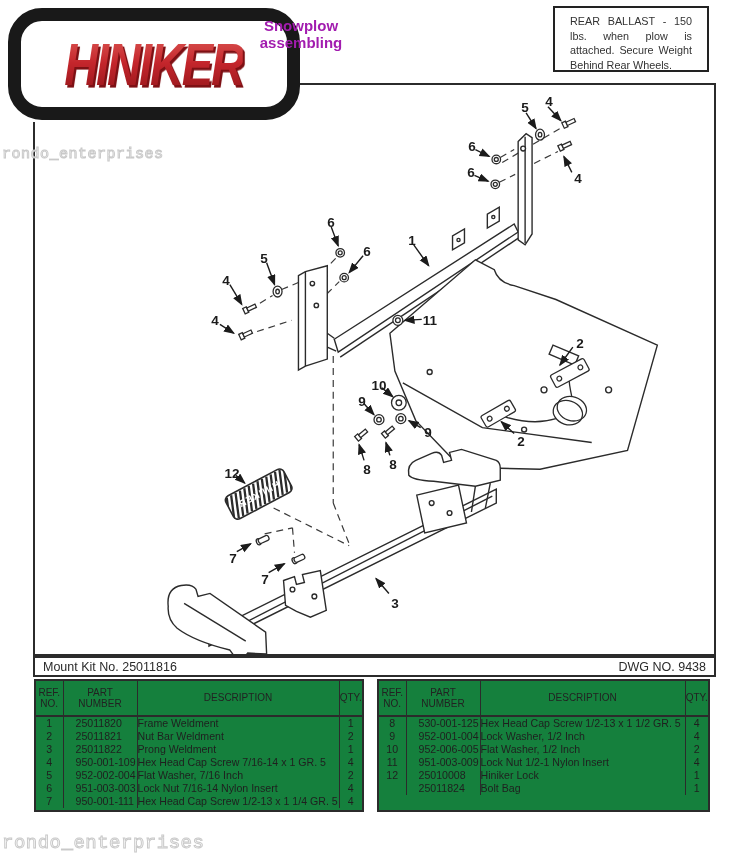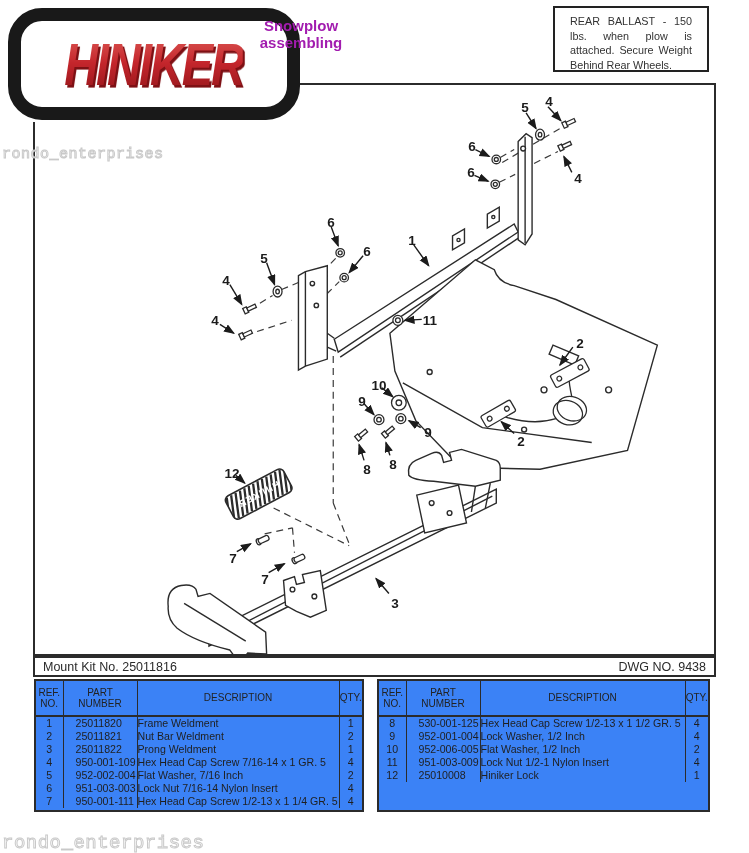--- a/index.html
+++ b/index.html
@@ -37,21 +37,21 @@
   .diagram-box svg{position:absolute;left:0;top:0;width:100%;height:100%;}
   .callout{position:absolute;transform:translate(-50%,-50%);
     font-weight:bold;font-size:13.5px;color:#1b1b1b;z-index:4;}
 
   
   .kit-bar{position:absolute;left:33px;top:656px;width:683px;height:21px;
     border:2px solid #2b2b2b;box-sizing:border-box;background:#fff;
     display:flex;justify-content:space-between;align-items:center;
     font-size:12.5px;color:#2a2a2a;padding:0 8px;}
   .tablebox{position:absolute;top:679px;height:133px;border:2px solid #2b2b2b;
-    box-sizing:border-box;background:#3b82f6;overflow:hidden;}
+    box-sizing:border-box;background:#15803d;overflow:hidden;}
   #tleft{left:34px;width:330px;} #tright{left:377px;width:333px;}
   table{border-collapse:collapse;width:100%;table-layout:fixed;}
   th{font-weight:400;font-size:10px;line-height:1.15;height:34px;
      text-align:center;vertical-align:middle;border-bottom:2px solid #2b2b2b;padding:0;}
   th span{display:block;}
   td{font-size:10.6px;height:13px;line-height:1.1;padding:0 2px;white-space:nowrap;overflow:hidden;color:#1f1f1f;}
   th+th,td+td{border-left:1.5px solid #2b2b2b;}
   col.c-ref{width:27px;} col.c-part{width:74px;} col.c-desc{width:auto;} col.c-qty{width:23px;}
   td.ref,td.qty{text-align:center;}
   td.part{padding-left:12px;} td.desc{padding-left:0;}
@@ -409,15 +409,21 @@
           <td class="part">951-003-009</td>
           <td class="desc">Lock Nut 1/2-1 Nylon Insert</td>
           <td class="qty">4</td>
         </tr>
         <tr>
           <td class="ref">12</td>
           <td class="part">25010008</td>
           <td class="desc">Hiniker Lock</td>
           <td class="qty">1</td>
         </tr>
+        <tr>
+          <td class="ref"></td>
+          <td class="part">25011824</td>
+          <td class="desc">Bolt Bag</td>
+          <td class="qty">1</td>
+        </tr>
       </tbody>
   </table>
 </div>
 
 </body></html>

